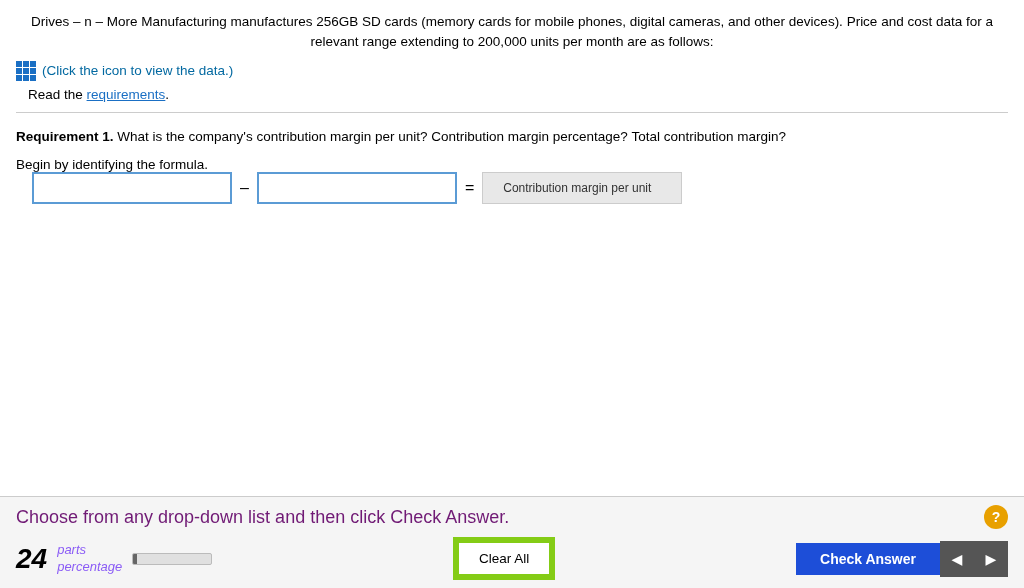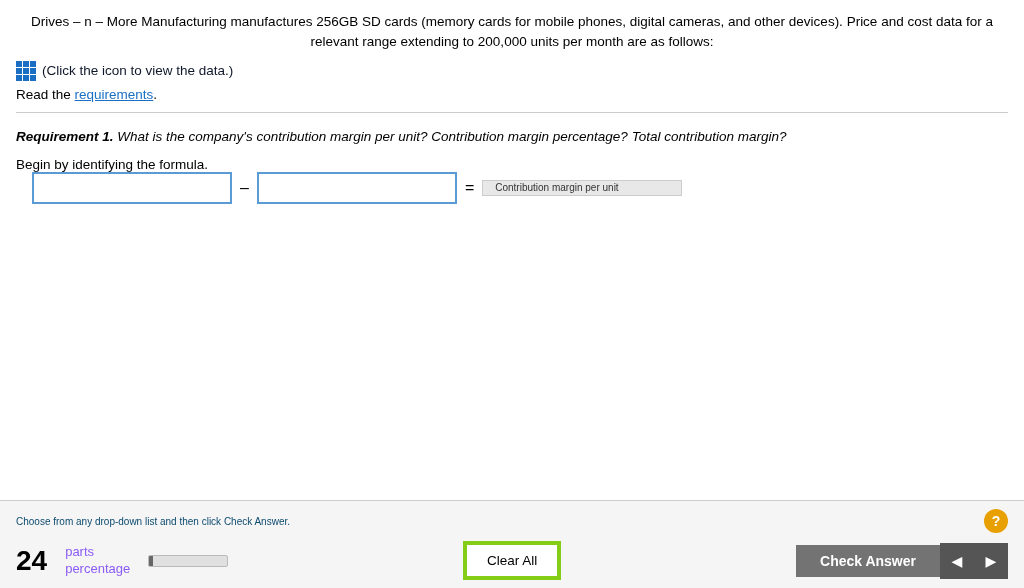--- a/index.html
+++ b/index.html
@@ -49,29 +49,30 @@
       cursor: pointer;
     }
 
     .grid-icon-cell {
       background: #1a6fc4;
       width: 6px;
       height: 6px;
     }
 
     .icon-link-text {
-      color: #0f172a;
+      color: #0369a1;
       font-size: 13.5px;
       cursor: pointer;
       text-decoration: none;
     }
 
     .read-requirements {
       font-size: 13.5px;
       margin-bottom: 10px;
+      margin-left: 12px;
     }
 
     .read-requirements a {
       color: #1a6fc4;
       text-decoration: underline;
     }
 
     .divider {
       border: none;
       border-top: 1px solid #ccc;
@@ -79,21 +80,20 @@
     }
 
     .requirement-section {
       margin-bottom: 14px;
     }
 
     .requirement-title {
       font-size: 13.5px;
       margin-bottom: 10px;
       line-height: 1.5;
-      font-style: italic;
     }
 
     .requirement-title strong {
       font-weight: bold;
     }
 
     .begin-text {
       font-size: 13.5px;
     }
 
@@ -116,25 +116,25 @@
 
     .formula-operator {
       font-size: 16px;
       font-weight: normal;
       color: #000;
     }
 
     .formula-result {
       background: #e8e8e8;
       border: 1px solid #ccc;
-      padding: 4px 12px;
-      height: 16px;
-      display: flex;
-      align-items: center;
-      font-size: 10px;
+      padding: 4px 20px;
+      height: 32px;
+      display: flex;
+      align-items: center;
+      font-size: 12px;
       color: #333;
       min-width: 200px;
     }
 
     .bottom-bar {
       border-top: 1px solid #ccc;
       background: #f5f5f5;
       padding: 8px 16px;
       display: flex;
       flex-direction: column;
@@ -142,22 +142,22 @@
     }
 
     .choose-text-row {
       display: flex;
       align-items: center;
       justify-content: space-between;
       margin-bottom: 8px;
     }
 
     .choose-text {
-      font-size: 10px;
-      color: #0c4a6e;
+      font-size: 18px;
+      color: #701a75;
     }
 
     .help-icon {
       width: 24px;
       height: 24px;
       background: #e8a000;
       border-radius: 50%;
       display: flex;
       align-items: center;
       justify-content: center;
@@ -169,21 +169,22 @@
 
     .bottom-controls {
       display: flex;
       align-items: center;
       justify-content: space-between;
     }
 
     .parts-remaining {
       display: flex;
       align-items: center;
-      gap: 18px;
+      gap: 10px;
+      font-style: italic;
     }
 
     .parts-number {
       font-size: 28px;
       font-weight: bold;
       color: #000;
     }
 
     .parts-label {
       font-size: 13px;
@@ -208,35 +209,35 @@
 
     .center-buttons {
       display: flex;
       gap: 0;
     }
 
     .clear-all-btn {
       padding: 8px 20px;
       font-size: 13.5px;
       background: #fff;
-      border: 4px solid #84cc16;
+      border: 6px solid #84cc16;
       cursor: pointer;
       color: #000;
     }
 
     .right-buttons {
       display: flex;
       align-items: center;
       gap: 0;
     }
 
     .check-answer-btn {
       padding: 8px 24px;
       font-size: 14px;
-      background: #737373;
+      background: #1d4ed8;
       color: #fff;
       border: none;
       cursor: pointer;
       font-weight: bold;
     }
 
     .nav-btn {
       width: 34px;
       height: 36px;
       background: #555;

